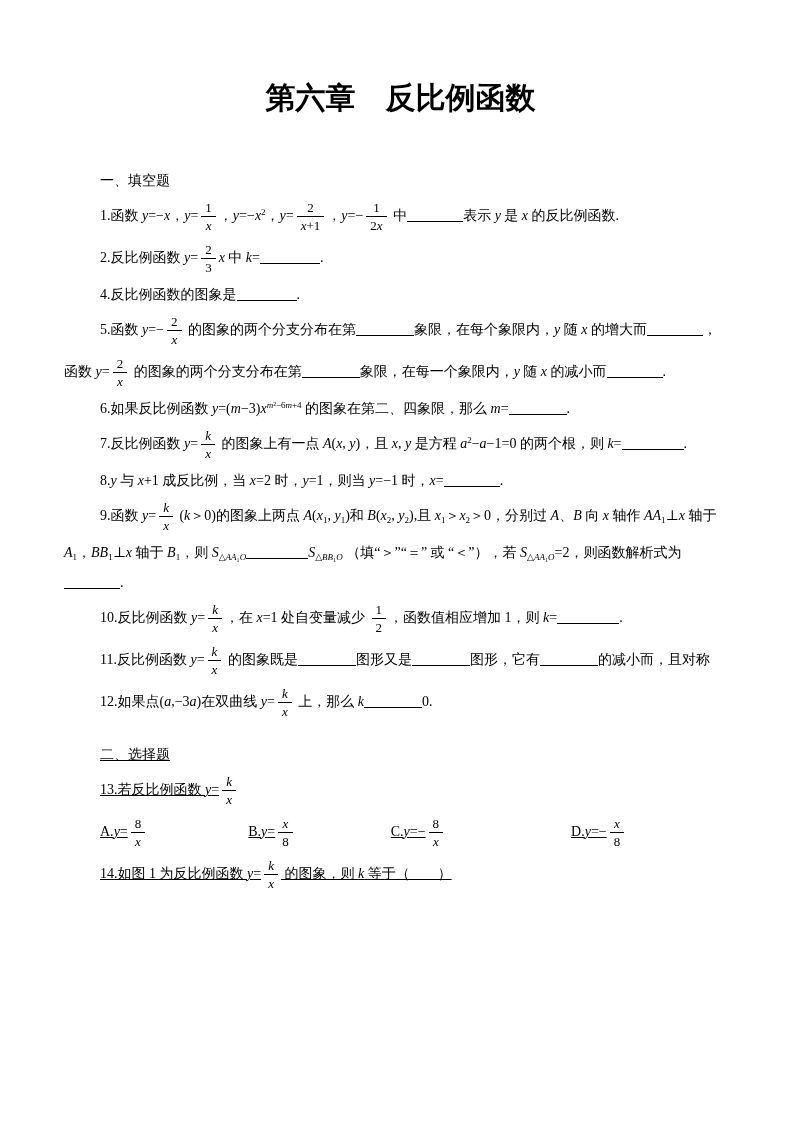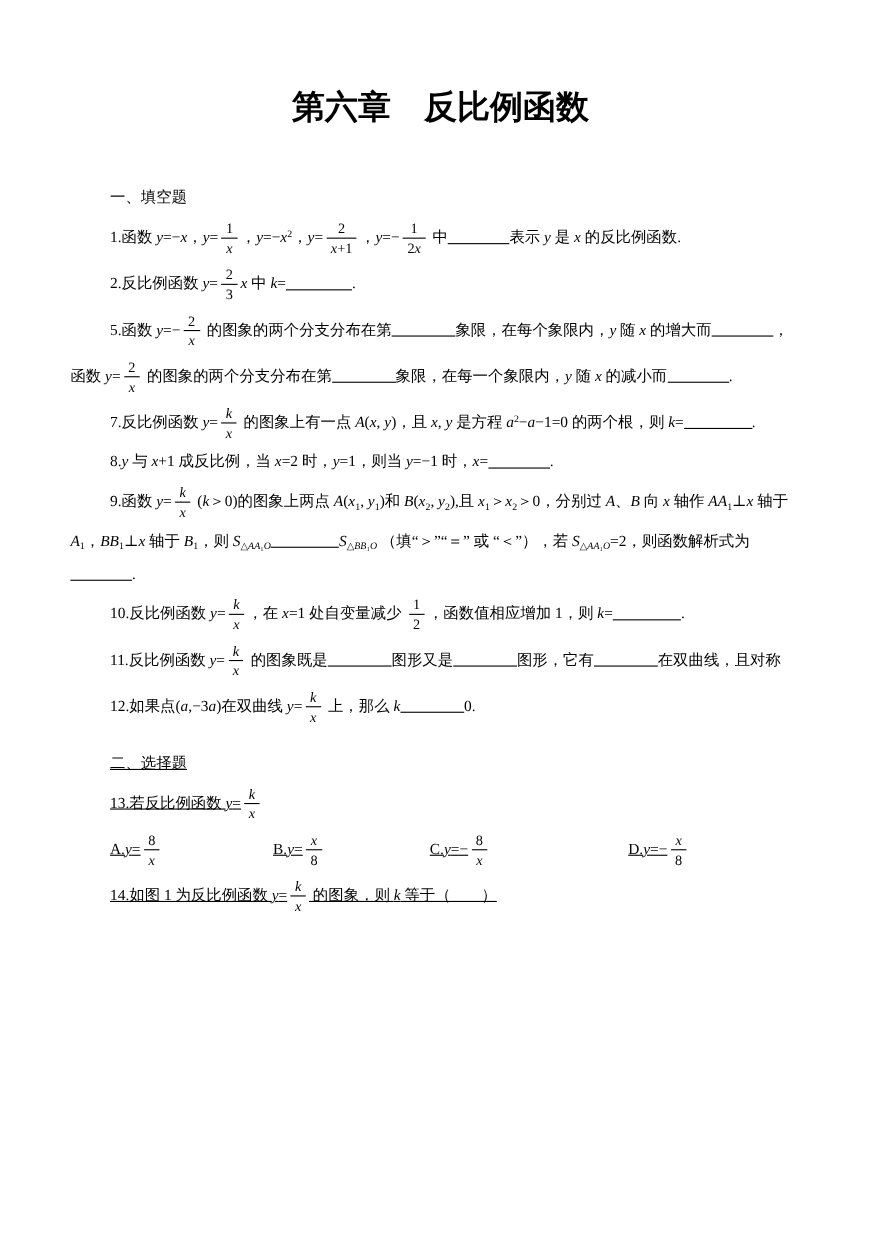--- a/index.html
+++ b/index.html
@@ -65,39 +65,45 @@
   <div id="doc-body">
       <div class="section">
         <div class="line ind heading">一、填空题</div>
         <div>
           <div class="line ind"><span>1.函数 </span><span><i>y</i>=−<i>x</i></span><span>，</span><span><i>y</i>=</span><span class="frac"><span class="num">1</span><span class="den"><i>x</i></span></span><span>，</span><span><i>y</i>=−<i>x</i></span><sup>2</sup><span>，</span><span><i>y</i>=</span><span class="frac"><span class="num">2</span><span class="den"><i>x</i>+1</span></span><span>，</span><span><i>y</i>=−</span><span class="frac"><span class="num">1</span><span class="den">2<i>x</i></span></span><span> 中</span><span class="bl" style="width: 56px;"></span><span>表示 </span><span><i>y</i></span><span> 是 </span><span><i>x</i></span><span> 的反比例函数.</span></div>
         </div>
         <div>
           <div class="line ind"><span>2.反比例函数 </span><span><i>y</i>=</span><span class="frac"><span class="num">2</span><span class="den">3</span></span><span><i>x</i></span><span> 中 </span><span><i>k</i>=</span><span class="bl" style="width: 60px;"></span><span>.</span></div>
         </div>
         <div>
+          <div class="line ind"><span>4.反比例函数的图象是</span><span class="bl" style="width: 60px;"></span><span>.</span></div>
+        </div>
+        <div>
           <div class="line ind"><span>5.函数 </span><span><i>y</i>=−</span><span class="frac"><span class="num">2</span><span class="den"><i>x</i></span></span><span> 的图象的两个分支分布在第</span><span class="bl" style="width: 58px;"></span><span>象限，在每个象限内，</span><span><i>y</i></span><span> 随 </span><span><i>x</i></span><span> 的增大而</span><span class="bl" style="width: 56px;"></span><span>，</span></div>
           <div class="line"><span>函数 </span><span><i>y</i>=</span><span class="frac"><span class="num">2</span><span class="den"><i>x</i></span></span><span> 的图象的两个分支分布在第</span><span class="bl" style="width: 58px;"></span><span>象限，在每一个象限内，</span><span><i>y</i></span><span> 随 </span><span><i>x</i></span><span> 的减小而</span><span class="bl" style="width: 56px;"></span><span>.</span></div>
+        </div>
+        <div>
+          <div class="line ind"><span>6.如果反比例函数 </span><span><i>y</i>=(<i>m</i>−3)<i>x</i></span><sup><i>m</i>²−6<i>m</i>+4</sup><span> 的图象在第二、四象限，那么 </span><span><i>m</i>=</span><span class="bl" style="width: 58px;"></span><span>.</span></div>
         </div>
         <div>
           <div class="line ind"><span>7.反比例函数 </span><span><i>y</i>=</span><span class="frac"><span class="num"><i>k</i></span><span class="den"><i>x</i></span></span><span> 的图象上有一点 </span><span><i>A</i>(<i>x</i>, <i>y</i>)</span><span>，且 </span><span><i>x</i>, <i>y</i></span><span> 是方程 </span><span><i>a</i></span><sup>2</sup><span>−<i>a</i>−1=0</span><span> 的两个根，则 </span><span><i>k</i>=</span><span class="bl" style="width: 62px;"></span><span>.</span></div>
         </div>
         <div>
           <div class="line ind"><span>8.</span><span><i>y</i></span><span> 与 </span><span><i>x</i>+1</span><span> 成反比例，当 </span><span><i>x</i>=2</span><span> 时，</span><span><i>y</i>=1</span><span>，则当 </span><span><i>y</i>=−1</span><span> 时，</span><span><i>x</i>=</span><span class="bl" style="width: 56px;"></span><span>.</span></div>
         </div>
         <div>
           <div class="line ind"><span>9.函数 </span><span><i>y</i>=</span><span class="frac"><span class="num"><i>k</i></span><span class="den"><i>x</i></span></span><span> (</span><span><i>k</i></span><span>＞0)的图象上两点 </span><span><i>A</i>(<i>x</i></span><sub>1</sub><span>, <i>y</i></span><sub>1</sub><span>)和 </span><span><i>B</i>(<i>x</i></span><sub>2</sub><span>, <i>y</i></span><sub>2</sub><span>),且 </span><span><i>x</i></span><sub>1</sub><span>＞</span><span><i>x</i></span><sub>2</sub><span>＞0，分别过 </span><span><i>A</i></span><span>、</span><span><i>B</i></span><span> 向 </span><span><i>x</i></span><span> 轴作 </span><span><i>AA</i></span><sub>1</sub><span>⊥</span><span><i>x</i></span><span> 轴于</span></div>
           <div class="line"><span><i>A</i></span><sub>1</sub><span>，</span><span><i>BB</i></span><sub>1</sub><span>⊥</span><span><i>x</i></span><span> 轴于 </span><span><i>B</i></span><sub>1</sub><span>，则 </span><span><i>S</i></span><sub>△<i>AA</i>₁<i>O</i></sub><span class="bl" style="width: 62px;"></span><span><i>S</i></span><sub>△<i>BB</i>₁<i>O</i></sub><span> （填“＞”“＝” 或 “＜”），若 </span><span><i>S</i></span><sub>△<i>AA</i>₁<i>O</i></sub><span>=2</span><span>，则函数解析式为</span></div>
           <div class="line"><span class="bl" style="width: 56px;"></span><span>.</span></div>
         </div>
         <div>
           <div class="line ind"><span>10.反比例函数 </span><span><i>y</i>=</span><span class="frac"><span class="num"><i>k</i></span><span class="den"><i>x</i></span></span><span>，在 </span><span><i>x</i>=1</span><span> 处自变量减少 </span><span class="frac"><span class="num">1</span><span class="den">2</span></span><span>，函数值相应增加 1，则 </span><span><i>k</i>=</span><span class="bl" style="width: 62px;"></span><span>.</span></div>
         </div>
         <div>
-          <div class="line ind"><span>11.反比例函数 </span><span><i>y</i>=</span><span class="frac"><span class="num"><i>k</i></span><span class="den"><i>x</i></span></span><span> 的图象既是</span><span class="bl" style="width: 58px;"></span><span>图形又是</span><span class="bl" style="width: 58px;"></span><span>图形，它有</span><span class="bl" style="width: 58px;"></span><span>在双曲线，且对称</span></div>
+          <div class="line ind"><span>11.反比例函数 </span><span><i>y</i>=</span><span class="frac"><span class="num"><i>k</i></span><span class="den"><i>x</i></span></span><span> 的图象既是</span><span class="bl" style="width: 58px;"></span><span>图形又是</span><span class="bl" style="width: 58px;"></span><span>图形，它有</span><span class="bl" style="width: 58px;"></span><span>的减小而，且对称</span></div>
         </div>
         <div>
           <div class="line ind"><span>12.如果点(</span><span><i>a</i>,−3<i>a</i></span><span>)在双曲线 </span><span><i>y</i>=</span><span class="frac"><span class="num"><i>k</i></span><span class="den"><i>x</i></span></span><span> 上，那么 </span><span><i>k</i></span><span class="bl" style="width: 58px;"></span><span>0.</span></div>
         </div>
       </div>
       <div class="section">
         <div class="line ind heading">二、选择题</div>
         <div>
           <div class="line ind"><span>13.若反比例函数 </span><span><i>y</i>=</span><span class="frac"><span class="num"><i>k</i></span><span class="den"><i>x</i></span></span></div>
           <div class="line ind"><span>A.</span><span><i>y</i>=</span><span class="frac"><span class="num">8</span><span class="den"><i>x</i></span></span><span class="sp" style="width: 100px;"></span><span>B.</span><span><i>y</i>=</span><span class="frac"><span class="num"><i>x</i></span><span class="den">8</span></span><span class="sp" style="width: 95px;"></span><span>C.</span><span><i>y</i>=−</span><span class="frac"><span class="num">8</span><span class="den"><i>x</i></span></span><span class="sp" style="width: 125px;"></span><span>D.</span><span><i>y</i>=−</span><span class="frac"><span class="num"><i>x</i></span><span class="den">8</span></span></div>

